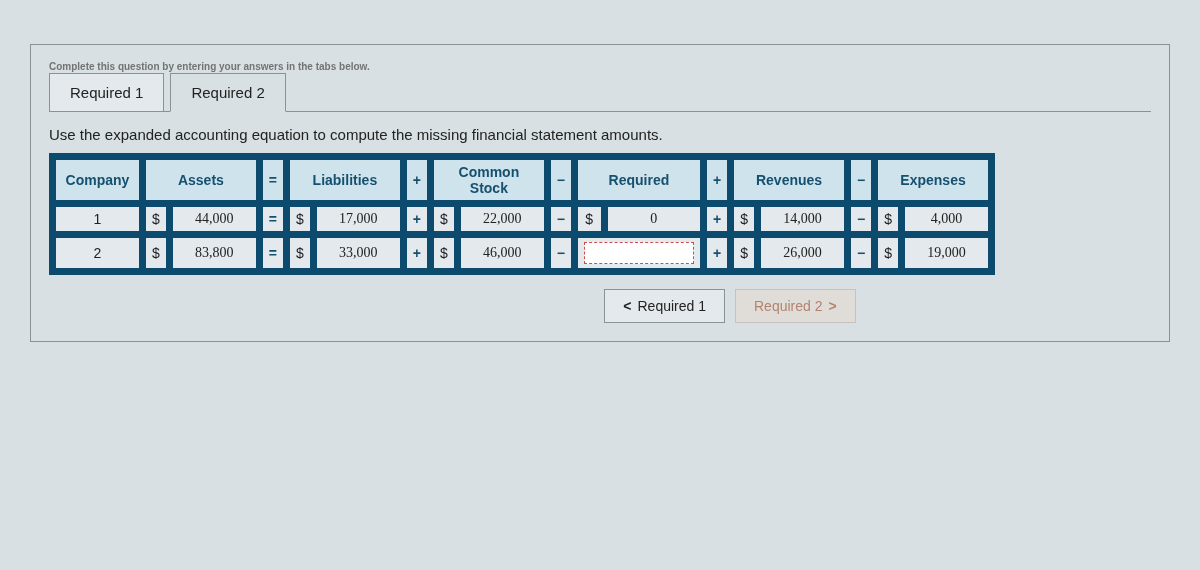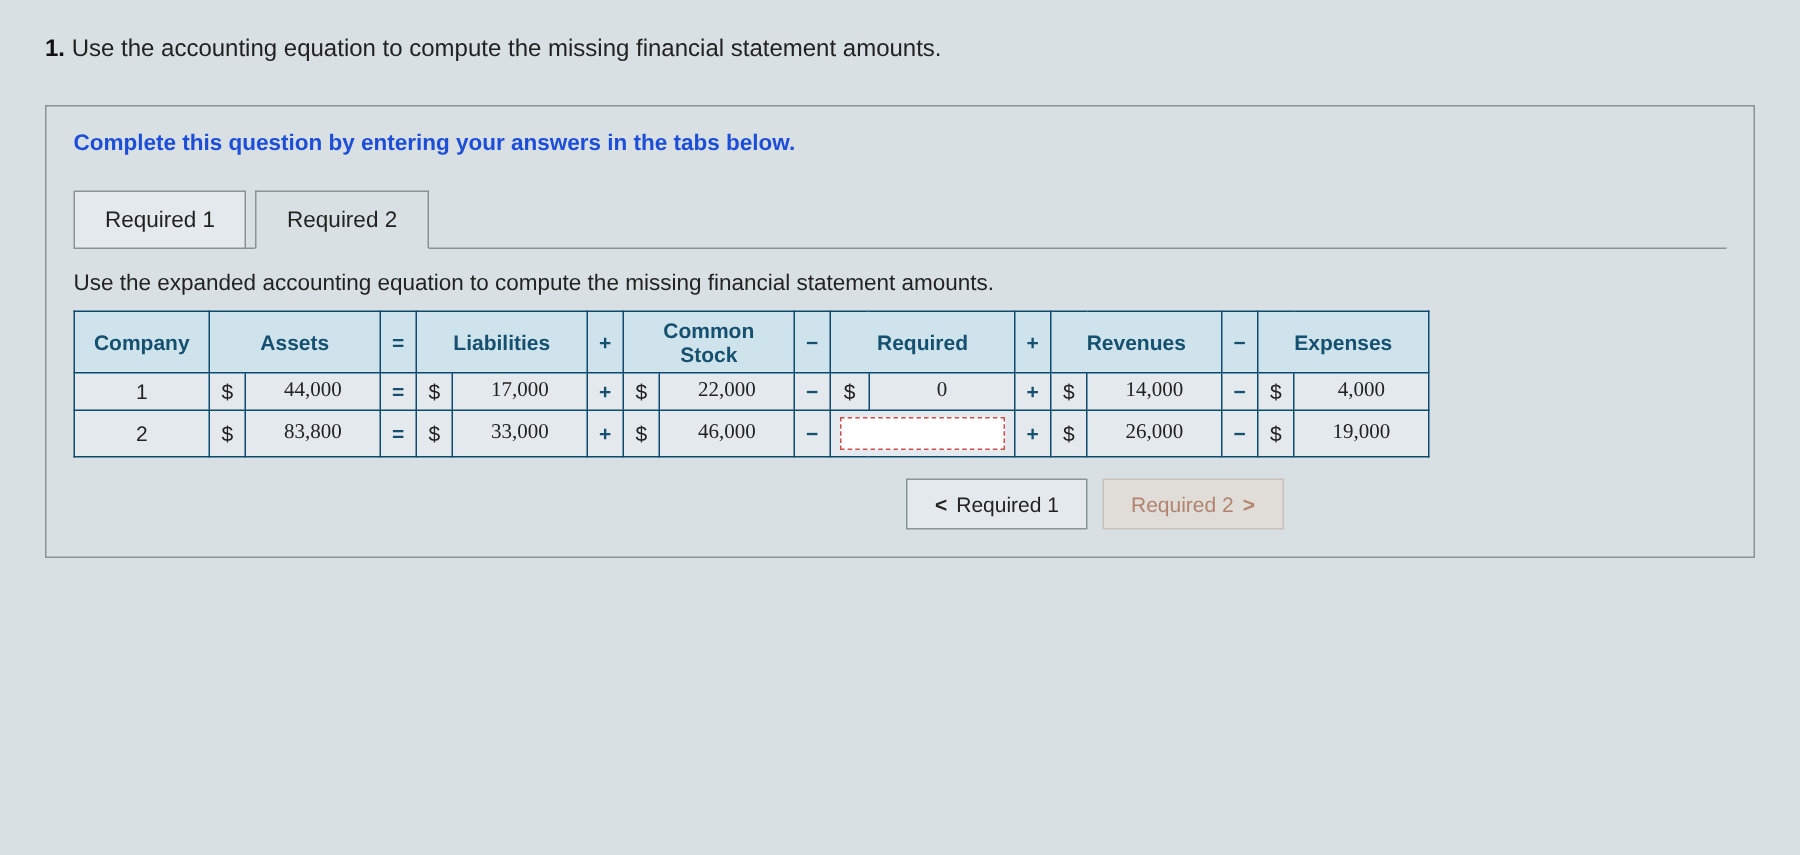--- a/index.html
+++ b/index.html
@@ -18,23 +18,22 @@
     margin-bottom: 24px;
   }
   .instructions b { font-weight: bold; color: #111; }
   .content-box {
     border: 1px solid #8a9298;
     background: #d8e0e3;
     padding: 16px 18px 18px;
   }
   .complete-text {
     font-weight: bold;
-    font-size: 15px;
-    color: #1d4ed8;
-    margin-bottom: 22px;
+    font-size: 10px;
+    color: #737373;
   }
   .tabs {
     display: flex;
     gap: 6px;
     margin-bottom: 0;
   }
   .tab {
     border: 1px solid #8a9298;
     padding: 10px 20px;
     font-size: 15px;
@@ -51,21 +50,21 @@
     border-top: 1px solid #8a9298;
     padding: 14px 0 10px;
     font-size: 15px;
     color: #222;
   }
   table.eq {
     border-collapse: collapse;
     font-size: 14px;
   }
   table.eq th, table.eq td {
-    border: 1px solid #0c4a6e;
+    border: 7px solid #0c4a6e;
     padding: 4px 6px;
     text-align: center;
     vertical-align: middle;
     background: #e3e9ec;
   }
   table.eq th {
     background: #cfe3ed;
     font-weight: bold;
     color: #15506f;
     height: 40px;
@@ -113,23 +112,20 @@
     cursor: default;
   }
   .chev { font-weight: bold; }
   .col-company { width: 90px; }
   .col-val { width: 90px; }
 </style>
 </head>
 <body>
 
 <div class="instructions">
-  <div>
-    <b>1.</b><span> Use the accounting equation to compute the missing financial statement amounts.</span>
-  </div>
 </div>
 
 <div class="content-box">
   <div class="complete-text">Complete this question by entering your answers in the tabs below.</div>
 
   <div class="tabs">
     <div class="tab">Required 1</div>
     <div class="tab active">Required 2</div>
   </div>
 

